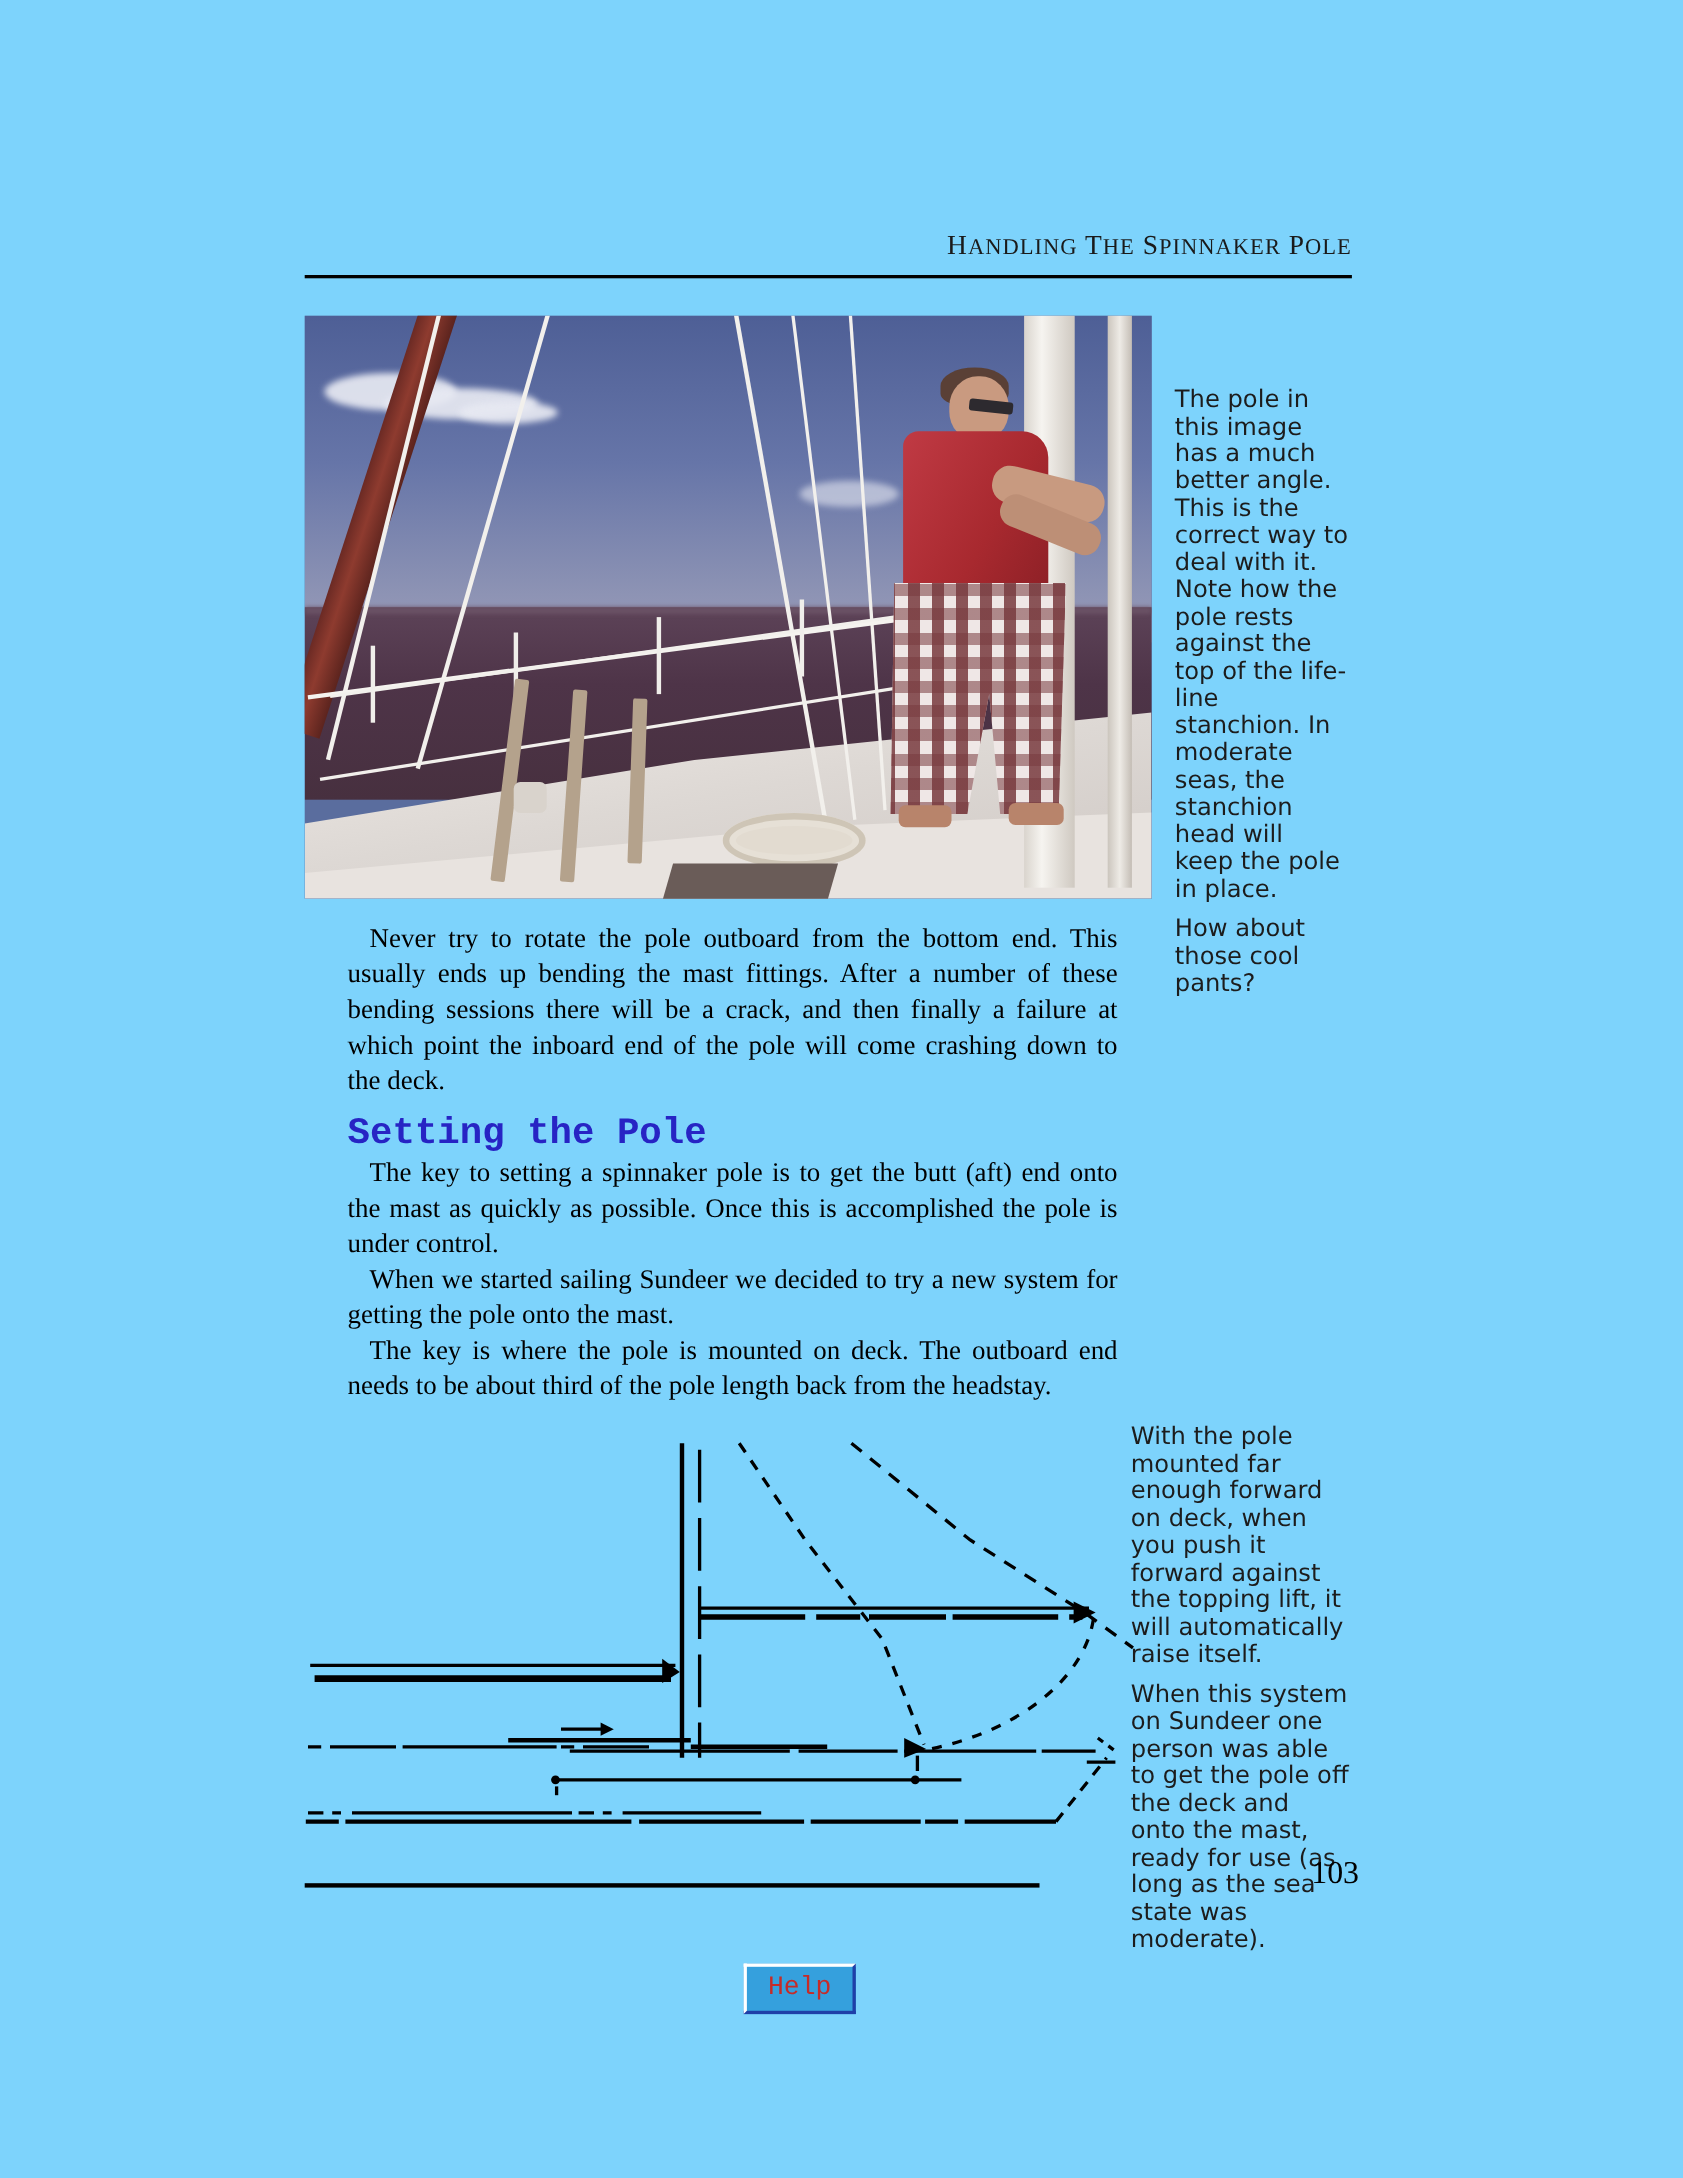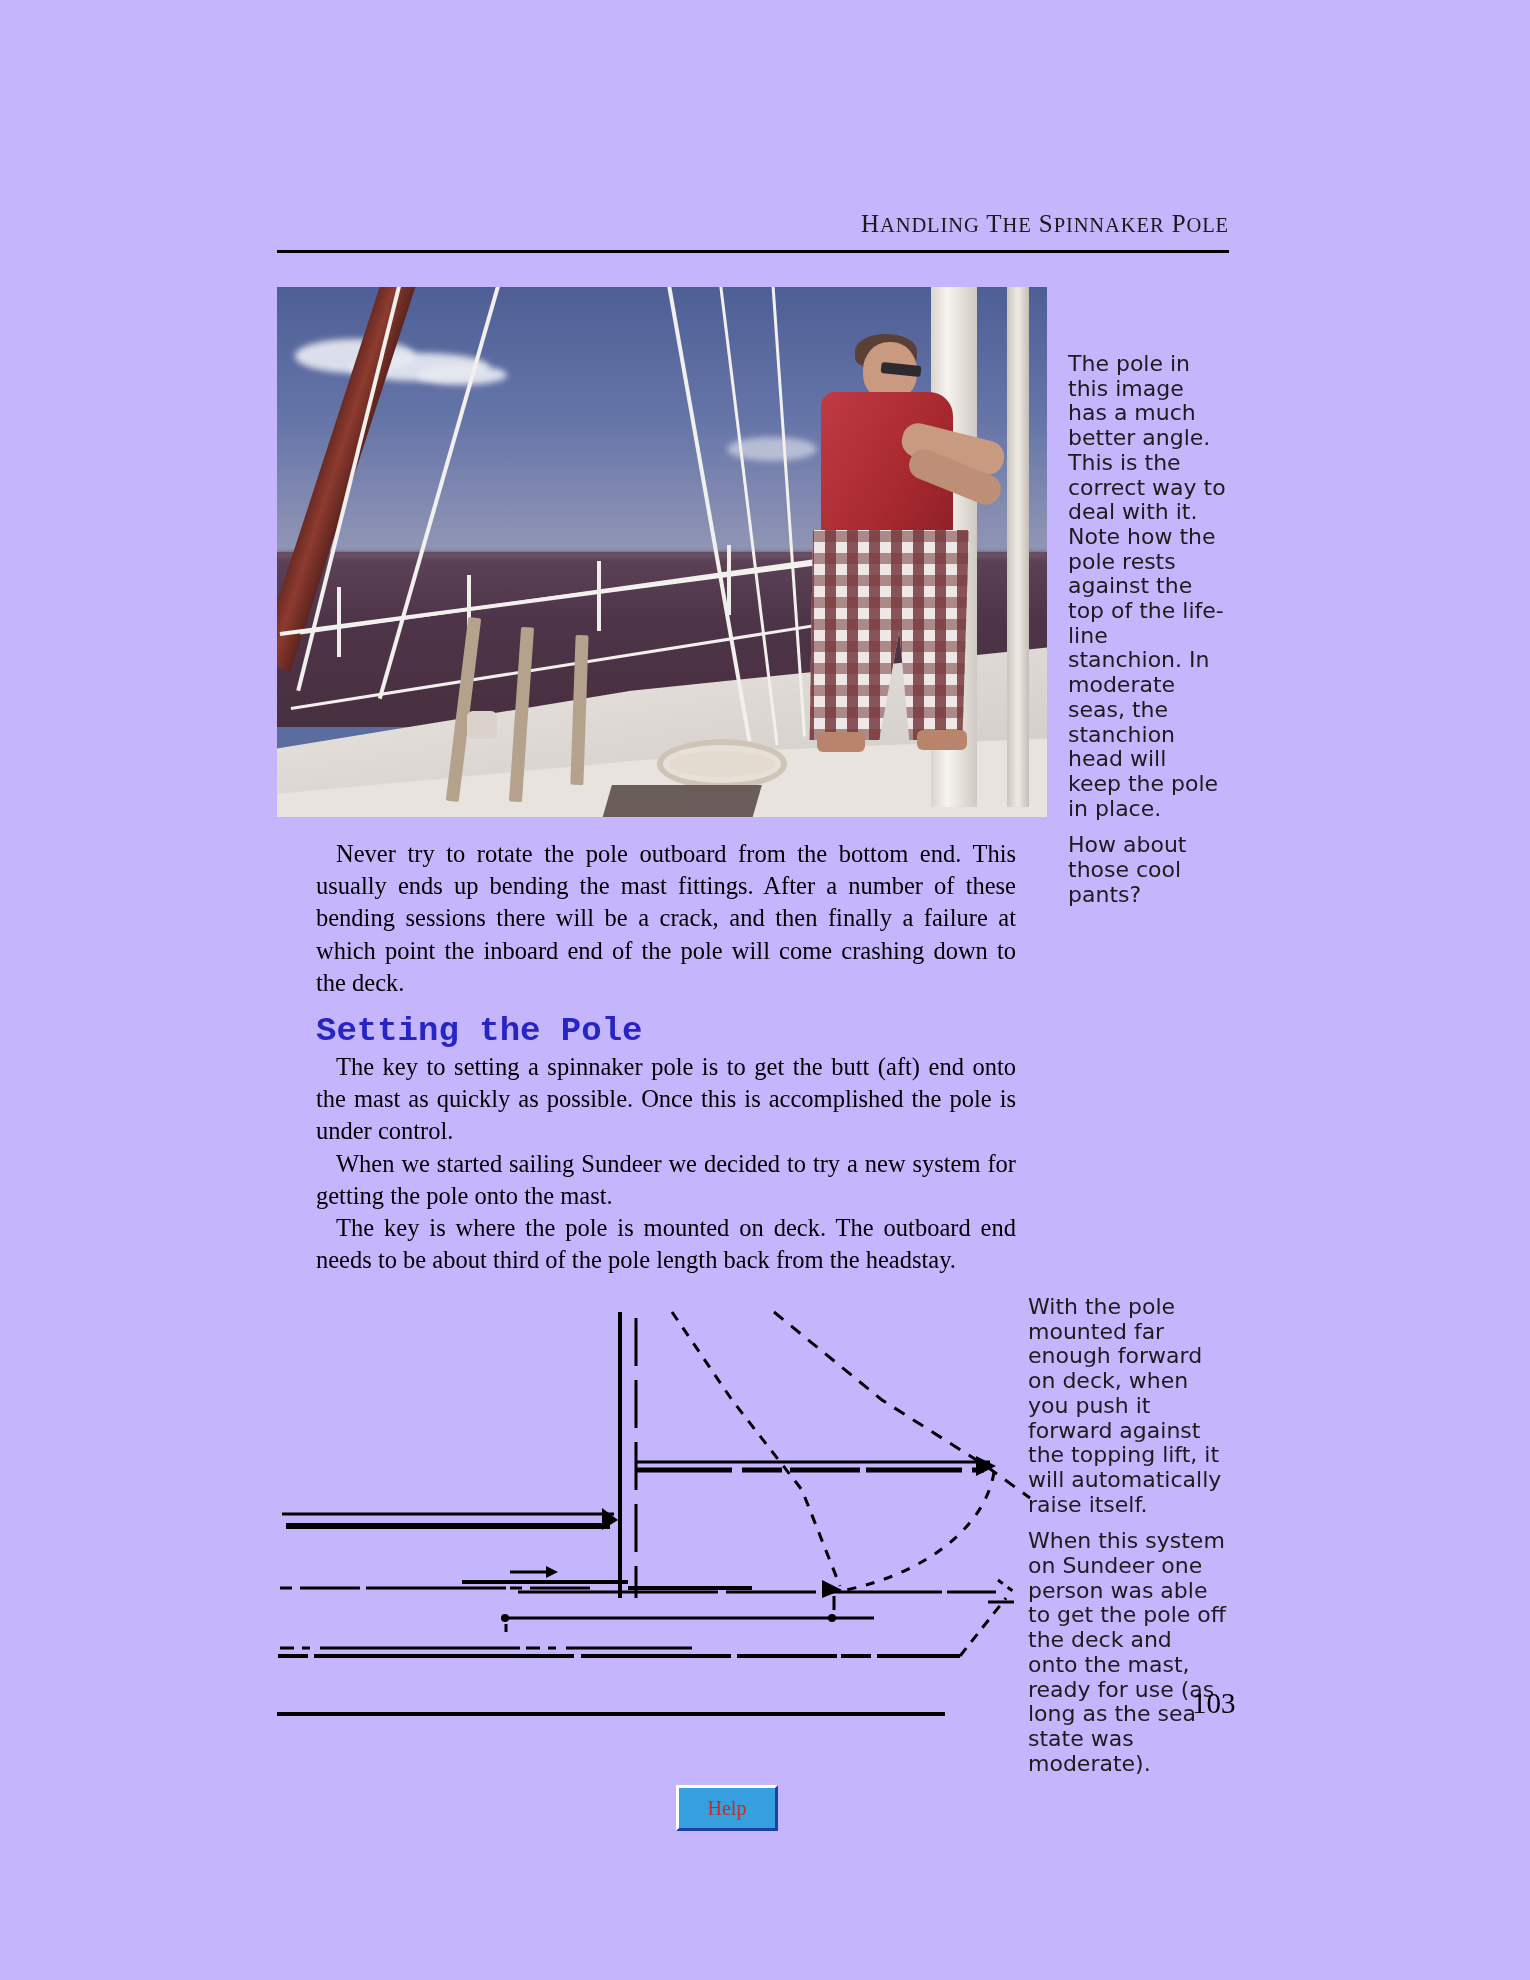--- a/index.html
+++ b/index.html
@@ -16,21 +16,21 @@
     color: #000000;
     overflow: hidden;
   }
 
   
   .page {
     position: absolute;
     left: 0; top: 0;
     width: 1530px;
     height: 1980px;
-    background: #c4b5fd;
+    background: #7dd3fc;
   }
 
   
   .running-head {
     position: absolute;
     left: 277px;
     top: 210px;
     width: 952px;
     text-align: right;
     font-family: "Liberation Serif", "DejaVu Serif", serif;
@@ -272,22 +272,22 @@
     left: 676px;
     top: 1785px;
     width: 96px;
     height: 40px;
     background: #35a0dd;
     border-top: 3px solid #ffffff;
     border-left: 3px solid #ffffff;
     border-right: 3px solid #1f3fa8;
     border-bottom: 3px solid #1f3fa8;
     color: #c62b28;
-    font-family: Liberation Serif, serif;
-    font-size: 20px;
+    font-family: Liberation Mono, monospace;
+    font-size: 24px;
     line-height: 40px;
     text-align: center;
     cursor: pointer;
     padding: 0;
     box-sizing: content-box;
   }
 </style>
 </head>
 <body>
 

